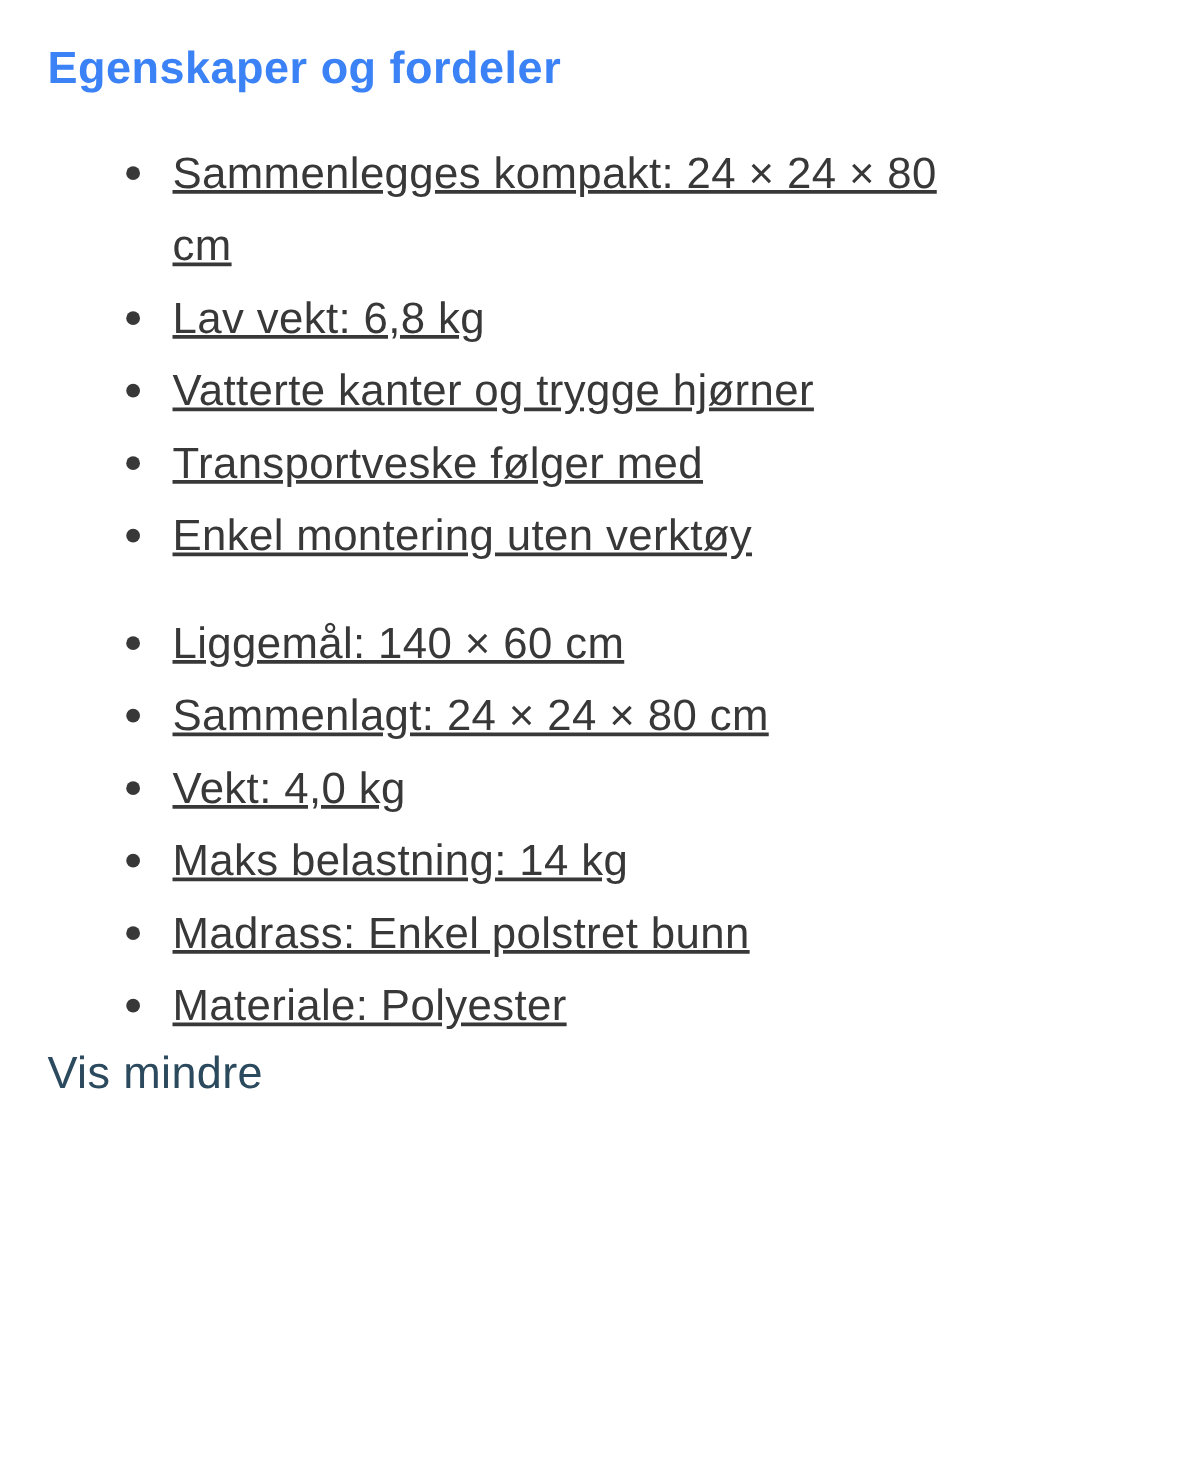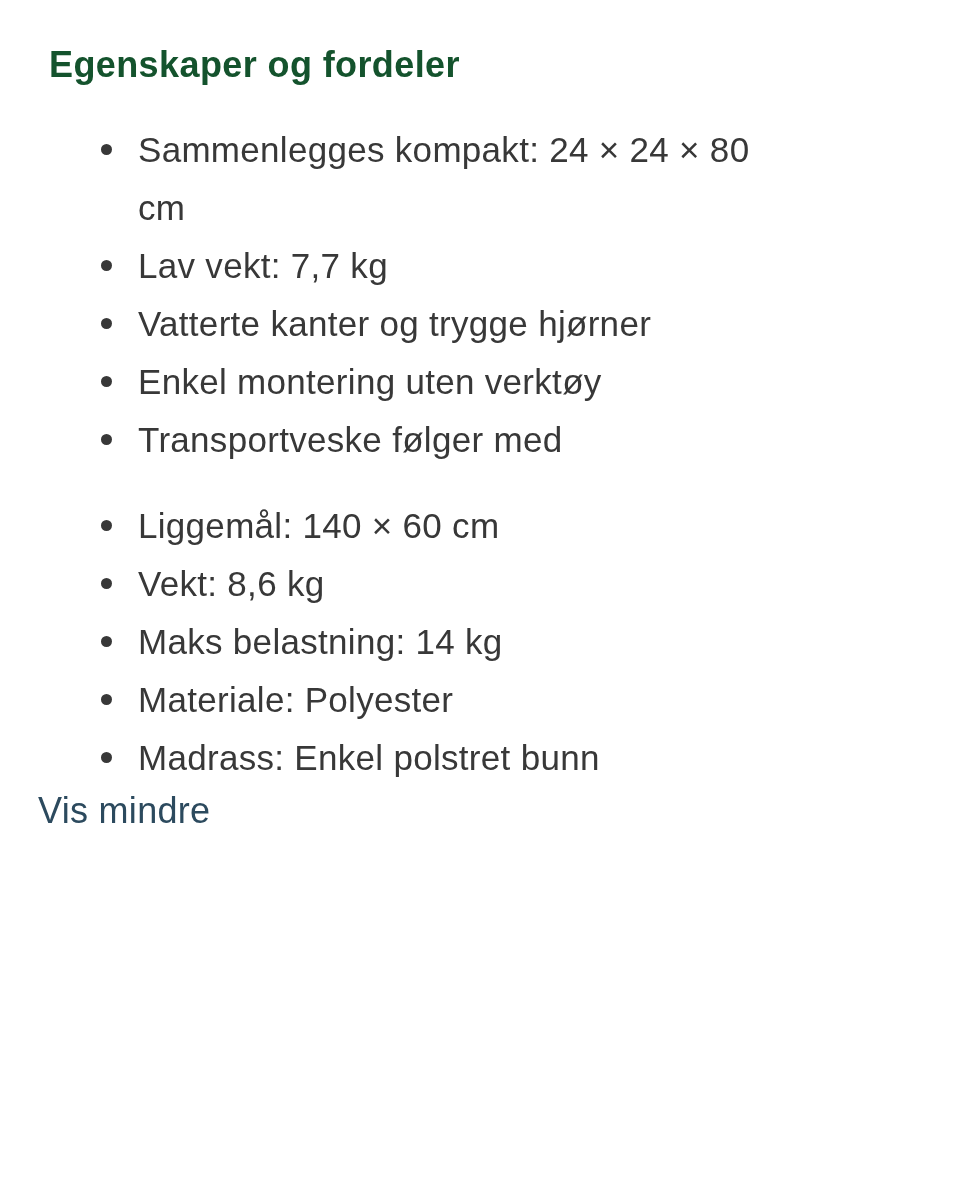--- a/index.html
+++ b/index.html
@@ -10,31 +10,32 @@
   body {
     width: 960px;
     height: 1184px;
     overflow: hidden;
     box-sizing: border-box;
     padding: 30px 45px 0 38px;
     font-family: "Liberation Sans", sans-serif;
     color: #383838;
   }
   .section-heading {
-    margin: 11px;
+    margin: 0;
     font-size: 36px;
     line-height: 48px;
     font-weight: 700;
-    color: #14532d;
+    color: #3b82f6;
     letter-spacing: 0.4px;
   }
   .bullet-list {
     list-style: none;
     margin: 32px 0 0 0;
     padding: 0 0 0 100px;
+    text-decoration: underline;
   }
   .bullet-list li {
     position: relative;
     font-size: 35px;
     line-height: 58px;
     letter-spacing: 0.3px;
     white-space: pre-line;
   }
   .bullet-list li::before {
     content: "";
@@ -66,33 +67,34 @@
 </head>
 <body>
 
 
 
 <section class="features-section">
   <h2 class="section-heading">Egenskaper og fordeler</h2>
   <ul class="bullet-list">
     <li>Sammenlegges kompakt: 24 × 24 × 80
 cm</li>
-    <li>Lav vekt: 7,7 kg</li>
+    <li>Lav vekt: 6,8 kg</li>
     <li>Vatterte kanter og trygge hjørner</li>
+    <li>Transportveske følger med</li>
     <li>Enkel montering uten verktøy</li>
-    <li>Transportveske følger med</li>
   </ul>
 </section>
 
 <section class="specs-section">
   <ul class="bullet-list">
     <li>Liggemål: 140 × 60 cm</li>
-    <li>Vekt: 8,6 kg</li>
+    <li>Sammenlagt: 24 × 24 × 80 cm</li>
+    <li>Vekt: 4,0 kg</li>
     <li>Maks belastning: 14 kg</li>
+    <li>Madrass: Enkel polstret bunn</li>
     <li>Materiale: Polyester</li>
-    <li>Madrass: Enkel polstret bunn</li>
   </ul>
 </section>
 
 <a class="show-less-link">Vis mindre</a>
 
 
 
 
 </body></html>

